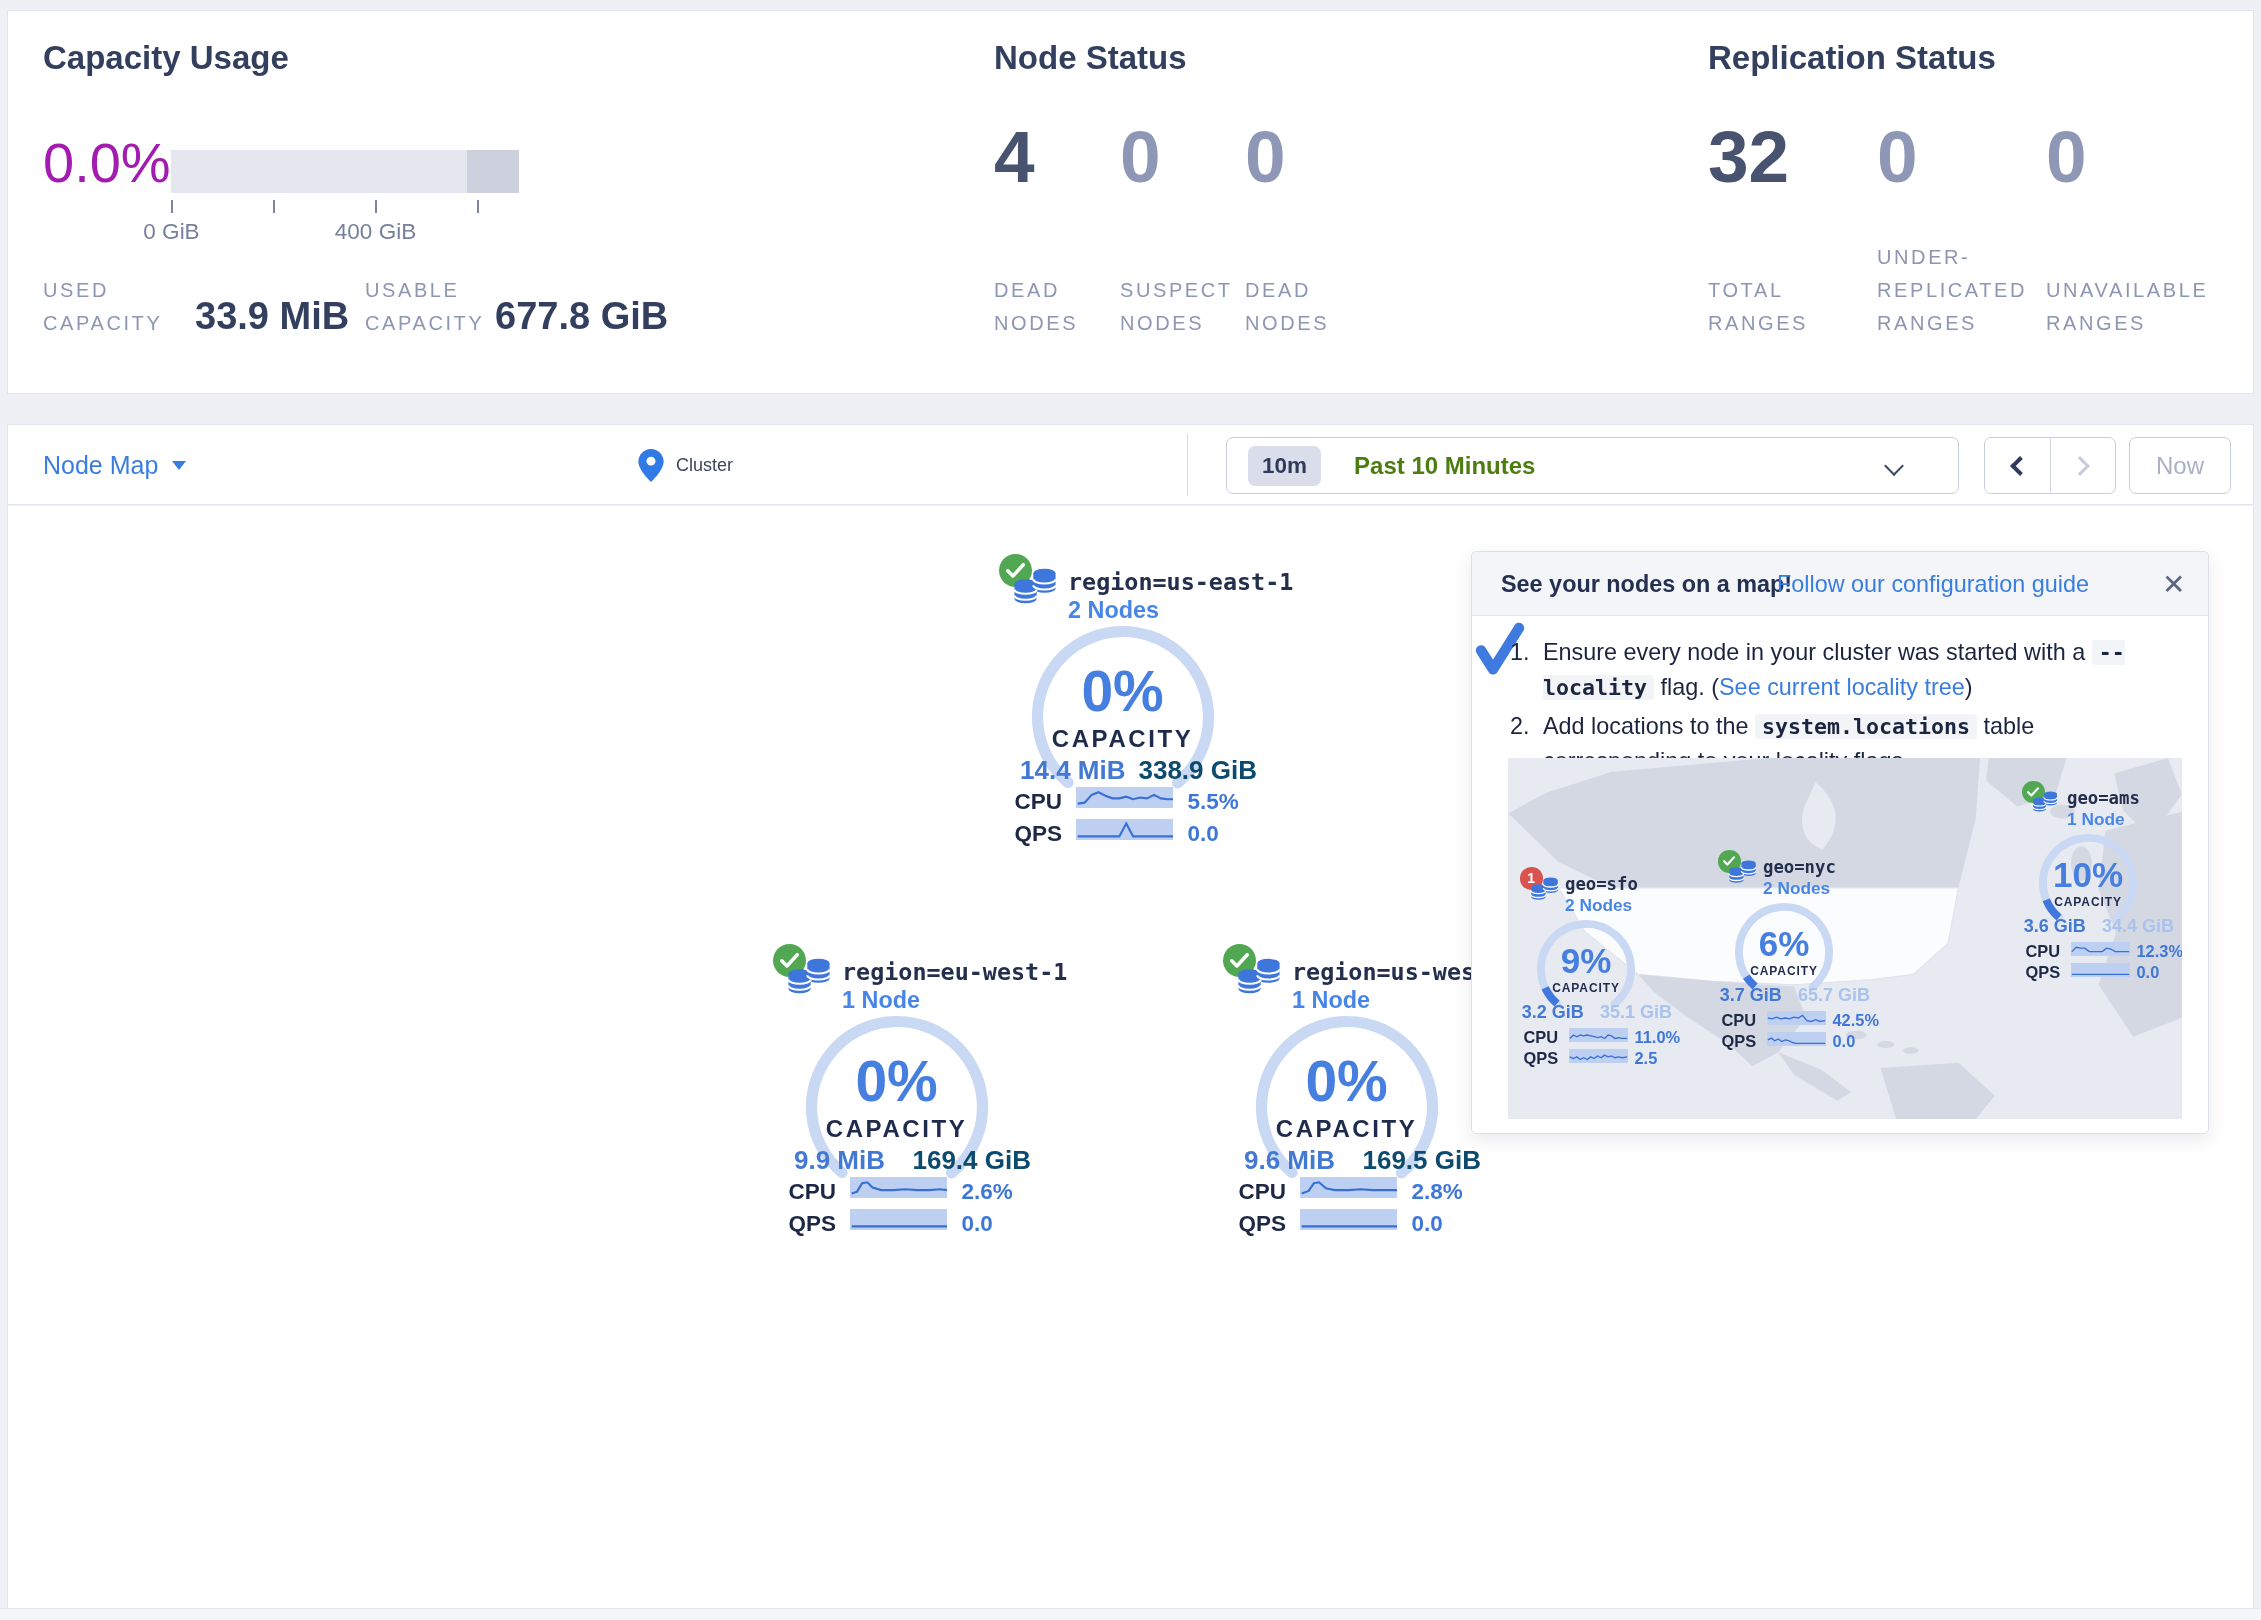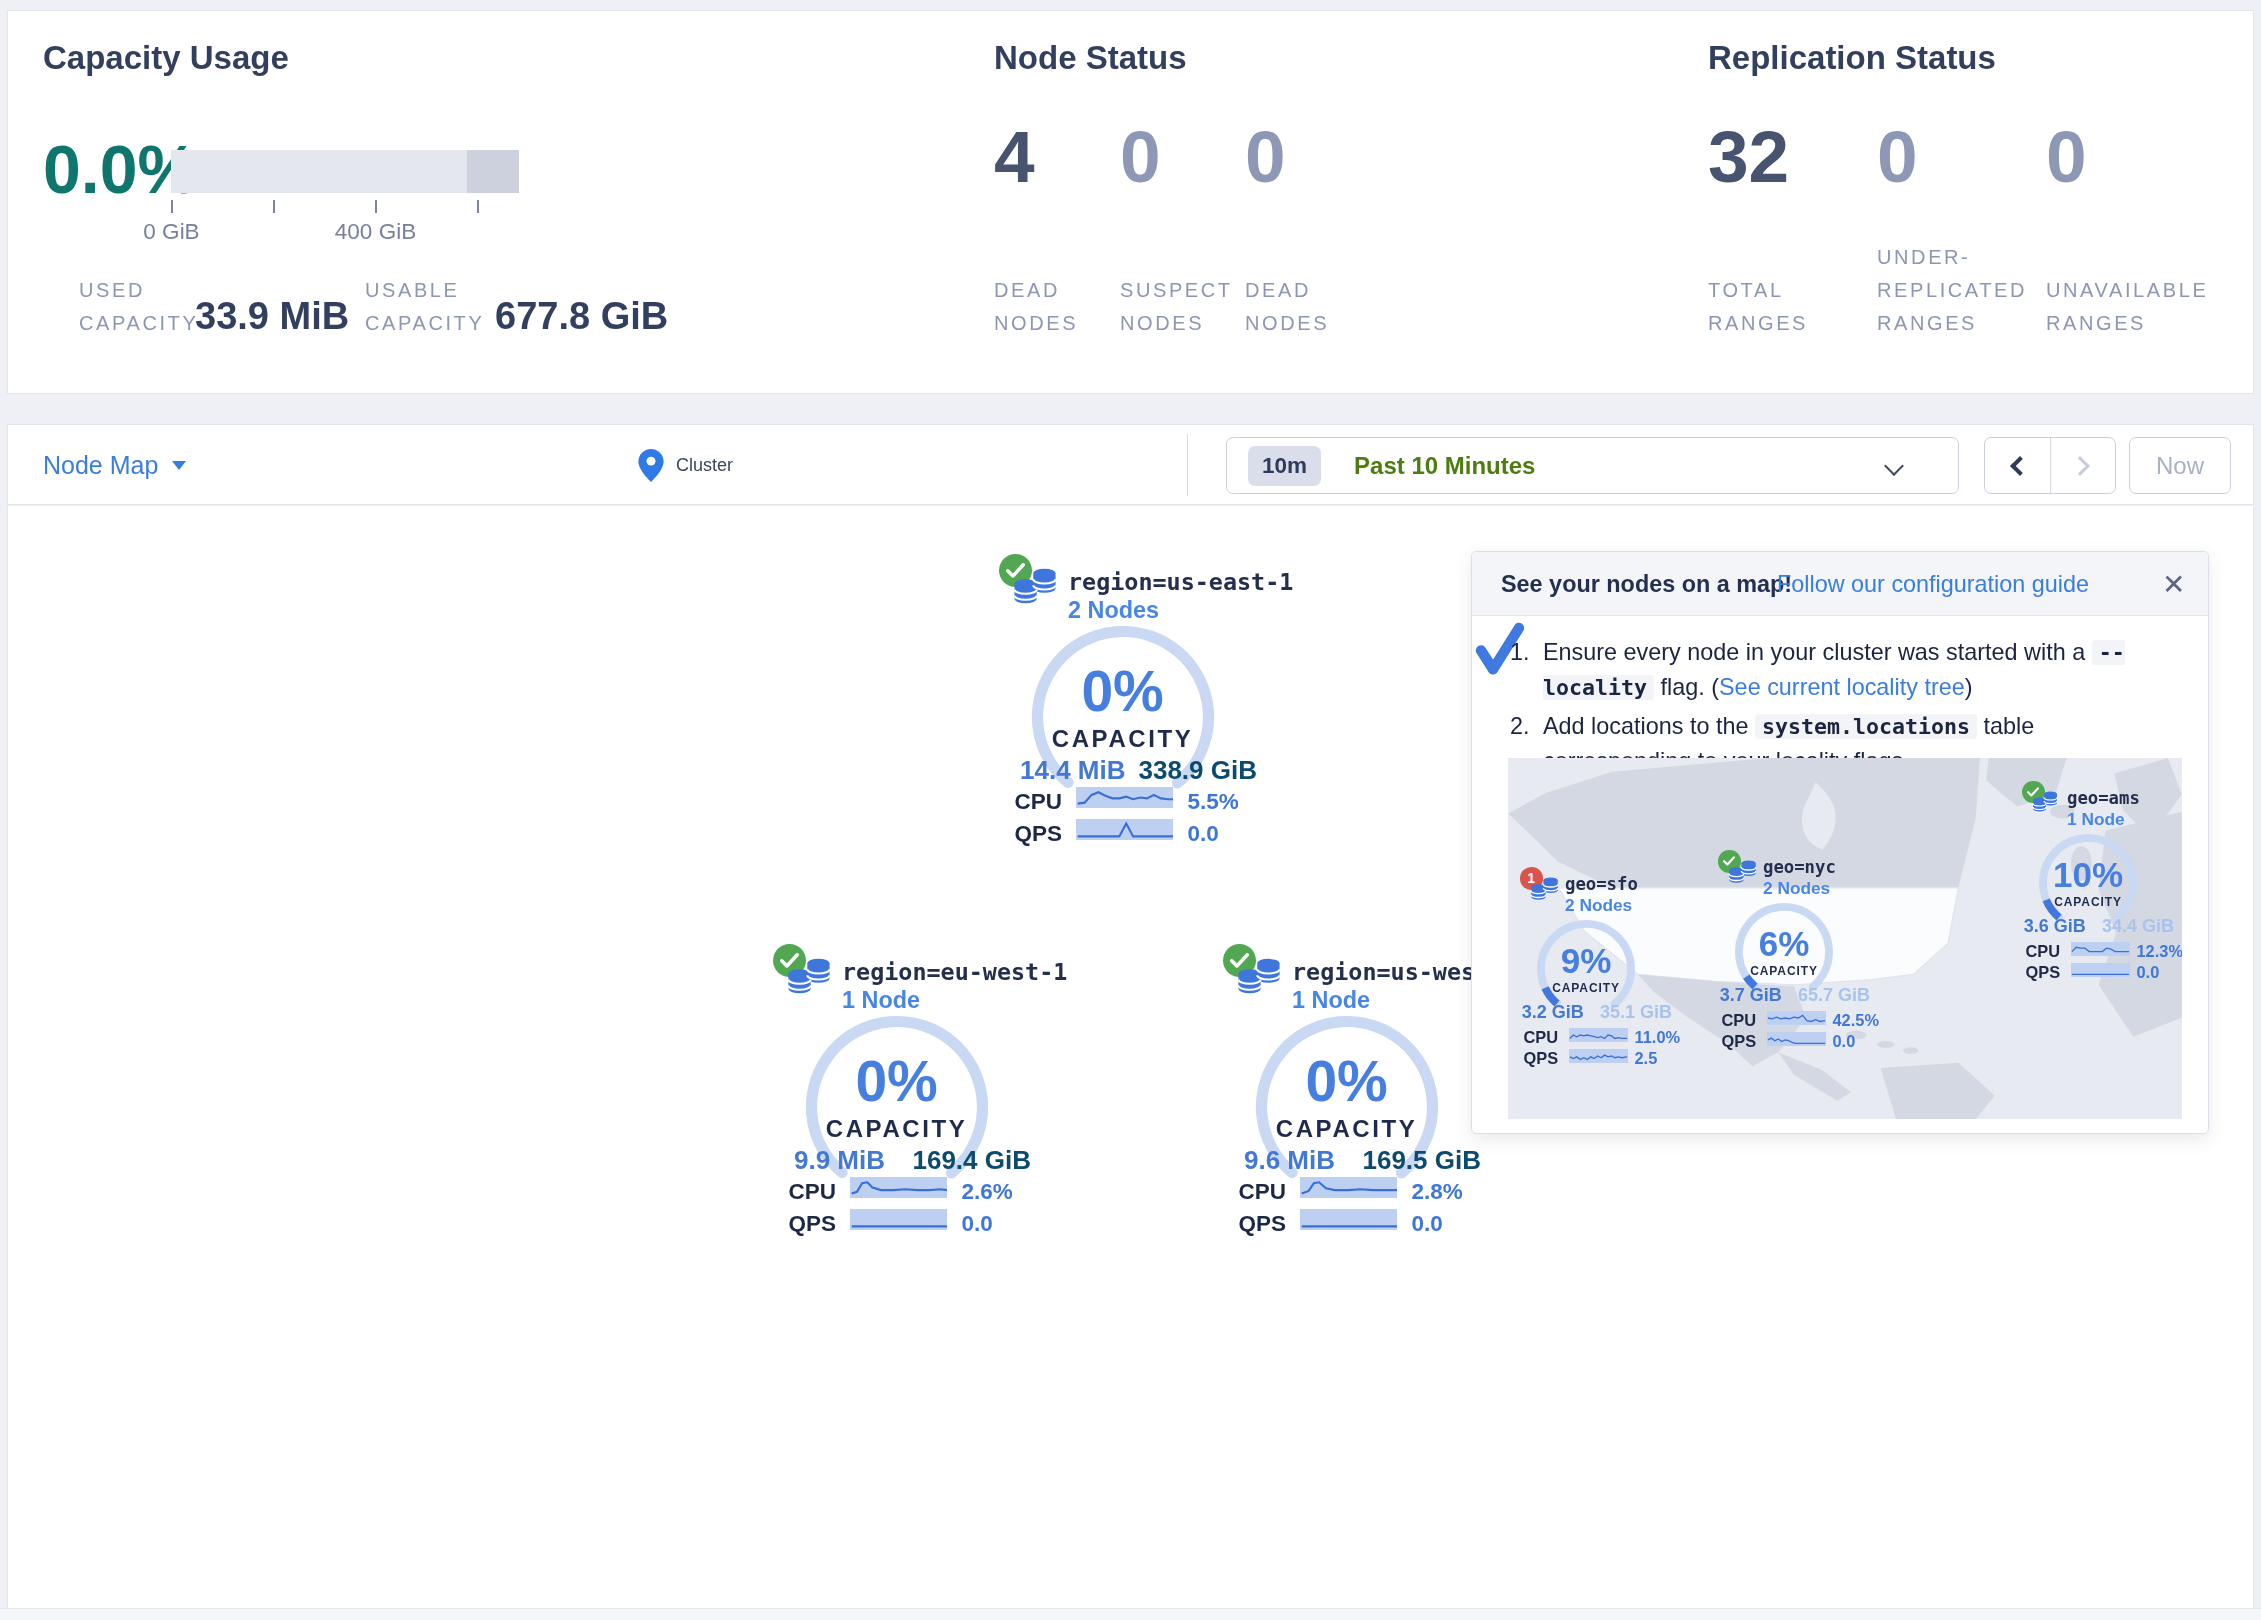--- a/index.html
+++ b/index.html
@@ -3,21 +3,21 @@
 <meta charset="utf-8">
 <style>
   * { margin:0; padding:0; box-sizing:border-box; }
   html,body { width:2261px; height:1621px; }
   body { background:#eef0f5; font-family:"Liberation Sans","DejaVu Sans",sans-serif; color:#2f3b5c; position:relative; overflow:hidden; }
   .mono { font-family:"DejaVu Sans Mono","Liberation Mono",monospace; }
 
   
   #stats-panel { position:absolute; left:7px; top:10.4px; width:2247px; height:384px; background:#fff; border:0.9px solid #e2e5eb; }
   .section-title { position:absolute; font-size:33px; font-weight:700; color:#333f5e; }
-  .big-pct { position:absolute; font-size:68px; font-weight:700; color:#0f766e; }
+  .big-pct { position:absolute; font-size:56px; font-weight:400; color:#a21caf; }
   .cap-bar { position:absolute; left:163px; top:139px; width:348px; height:43px; background:#e4e7ed; }
   .cap-bar .dark-seg { position:absolute; right:0; top:0; width:15%; height:100%; background:#ccd1dd; }
   .tick { position:absolute; width:1.7px; height:13px; background:#7b84a0; top:189px; }
   .tick-label { position:absolute; top:208px; width:121px; text-align:center; font-size:22.5px; color:#77809c; }
   .stat-label { position:absolute; font-size:20px; letter-spacing:2.6px; color:#8d96b2; line-height:33px; display:flex; flex-direction:column; justify-content:flex-end; }
   .stat-value { position:absolute; font-size:38px; font-weight:700; color:#333f5e; }
   .big-num { position:absolute; font-size:73px; font-weight:700; color:#47536f; line-height:73px; }
   .big-num.muted { color:#8e97b5; }
 
   
@@ -110,21 +110,21 @@
   <div class="cap-bar">
       <div class="dark-seg"></div>
     </div>
   <div class="tick" style="left:163px;"></div>
   <div class="tick" style="left:265px;"></div>
   <div class="tick" style="left:367px;"></div>
   <div class="tick" style="left:469px;"></div>
   <div class="tick-label" style="left:103px;">0 GiB</div>
   <div class="tick-label" style="left:307px;">400 GiB</div>
 
-  <div class="stat-label" style="left:35px; top:260px; height:69px;margin-left:36px;">
+  <div class="stat-label" style="left:35px; top:260px; height:69px;">
     <span>USED</span>
     <span>CAPACITY</span>
   </div>
   <div class="stat-value" style="left:187px; top:284px;">33.9 MiB</div>
   <div class="stat-label" style="left:357px; top:260px; height:69px;">
     <span>USABLE</span>
     <span>CAPACITY</span>
   </div>
   <div class="stat-value" style="left:487px; top:284px;">677.8 GiB</div>
 

